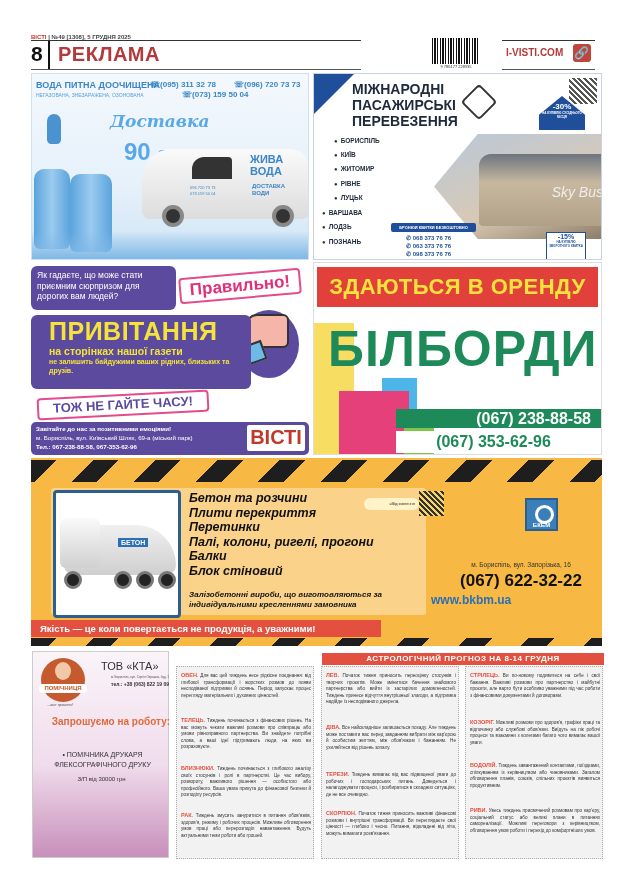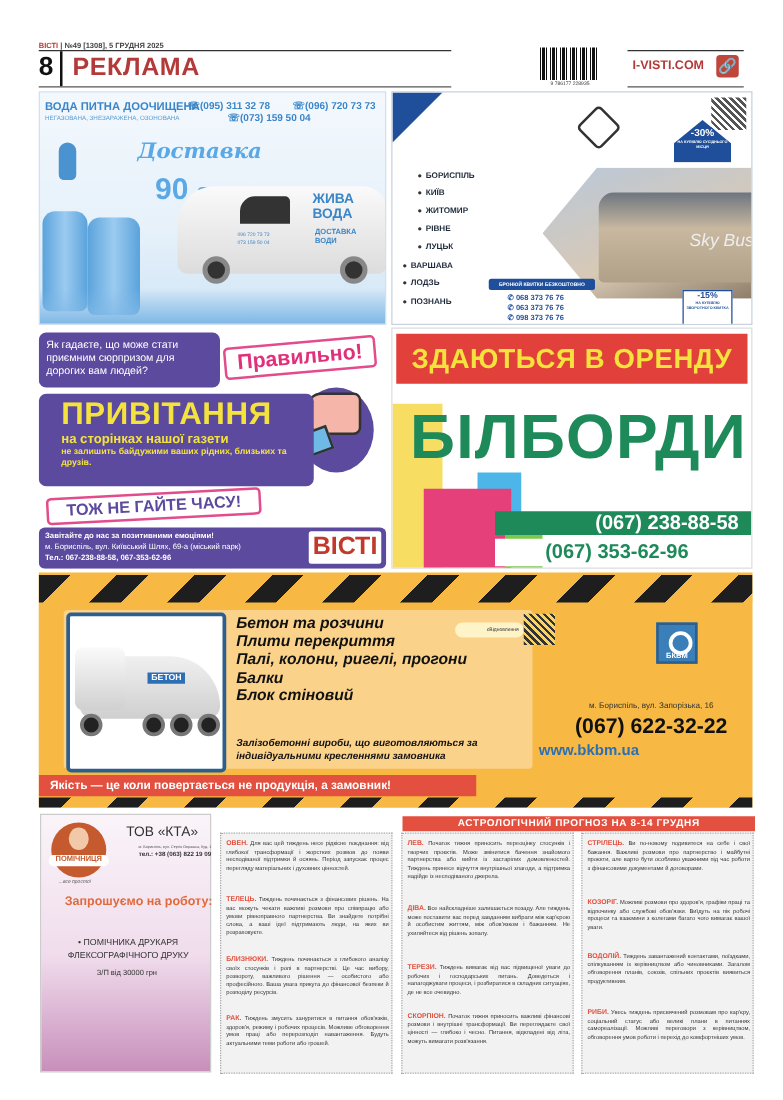--- a/index.html
+++ b/index.html
@@ -157,20 +157,21 @@
     <div class="wh" style="left:130px"></div>
   </div>
 </div>
 
 <div class="abs" id="ad-bus">
   <div class="tri1"></div>
   <div class="photo"></div>
   <div class="busbody">
       <span style="position:absolute;right:4px;top:30px;font-size:14px;font-style:italic;color:#eee">Sky Bus</span>
     </div>
+  <div class="title"><span>МІЖНАРОДНІ</span><br><span>ПАСАЖИРСЬКІ</span><br><span>ПЕРЕВЕЗЕННЯ</span></div>
   <div class="atoll"></div>
   <div class="qr"></div>
   <div class="disc disc1"><span>-30%</span><span class="dsub">НА КУПІВЛЮ СУСІДНЬОГО МІСЦЯ</span></div>
   <div class="cities">
     <div class="city" style="left:12px;top:0">БОРИСПІЛЬ</div>
     <div class="city" style="left:12px;top:14px">КИЇВ</div>
     <div class="city" style="left:12px;top:28px">ЖИТОМИР</div>
     <div class="city" style="left:12px;top:43px">РІВНЕ</div>
     <div class="city" style="left:12px;top:57px">ЛУЦЬК</div>
     <div class="city" style="left:0;top:72px">ВАРШАВА</div>
@@ -224,32 +225,33 @@
     <div class="cab"></div>
     <div class="betonlbl">БЕТОН</div>
     <div class="wheel" style="left:8px"></div>
     <div class="wheel" style="left:58px"></div>
     <div class="wheel" style="left:80px"></div>
     <div class="wheel" style="left:102px"></div>
   </div>
   <div class="items">
     <div>Бетон та розчини</div>
     <div>Плити перекриття</div>
+    <div>Перетинки</div>
     <div>Палі, колони, ригелі, прогони</div>
     <div>Балки</div>
     <div>Блок стіновий</div>
   </div>
   <div class="note" style="width:235px">Залізобетонні вироби, що виготовляються за індивідуальними кресленнями замовника</div>
   <div class="diia">єВідновлення</div>
   <div class="qr"></div>
   <div class="bklogo">БКБМ</div>
   <div class="addr">м. Бориспіль, вул. Запорізька, 16</div>
   <div class="phone">(067) 622-32-22</div>
   <div class="web">www.bkbm.ua</div>
-  <div class="slogan">Якість — це коли повертається не продукція, а замовник!</div>
+  <div class="slogan">Якість — це коли повертається не продукція, а уважними!</div>
 </div>
 
 <div class="abs" id="ad-job">
   <div class="logo">
     <div class="face"></div>
     <div class="lbl">ПОМІЧНИЦЯ</div>
   </div>
   <div class="slog">...все просто!</div>
   <div class="co">ТОВ «КТА»</div>
   <div class="addr">м. Бориспіль, вул. Сергія Оврашка, буд. 1</div>

